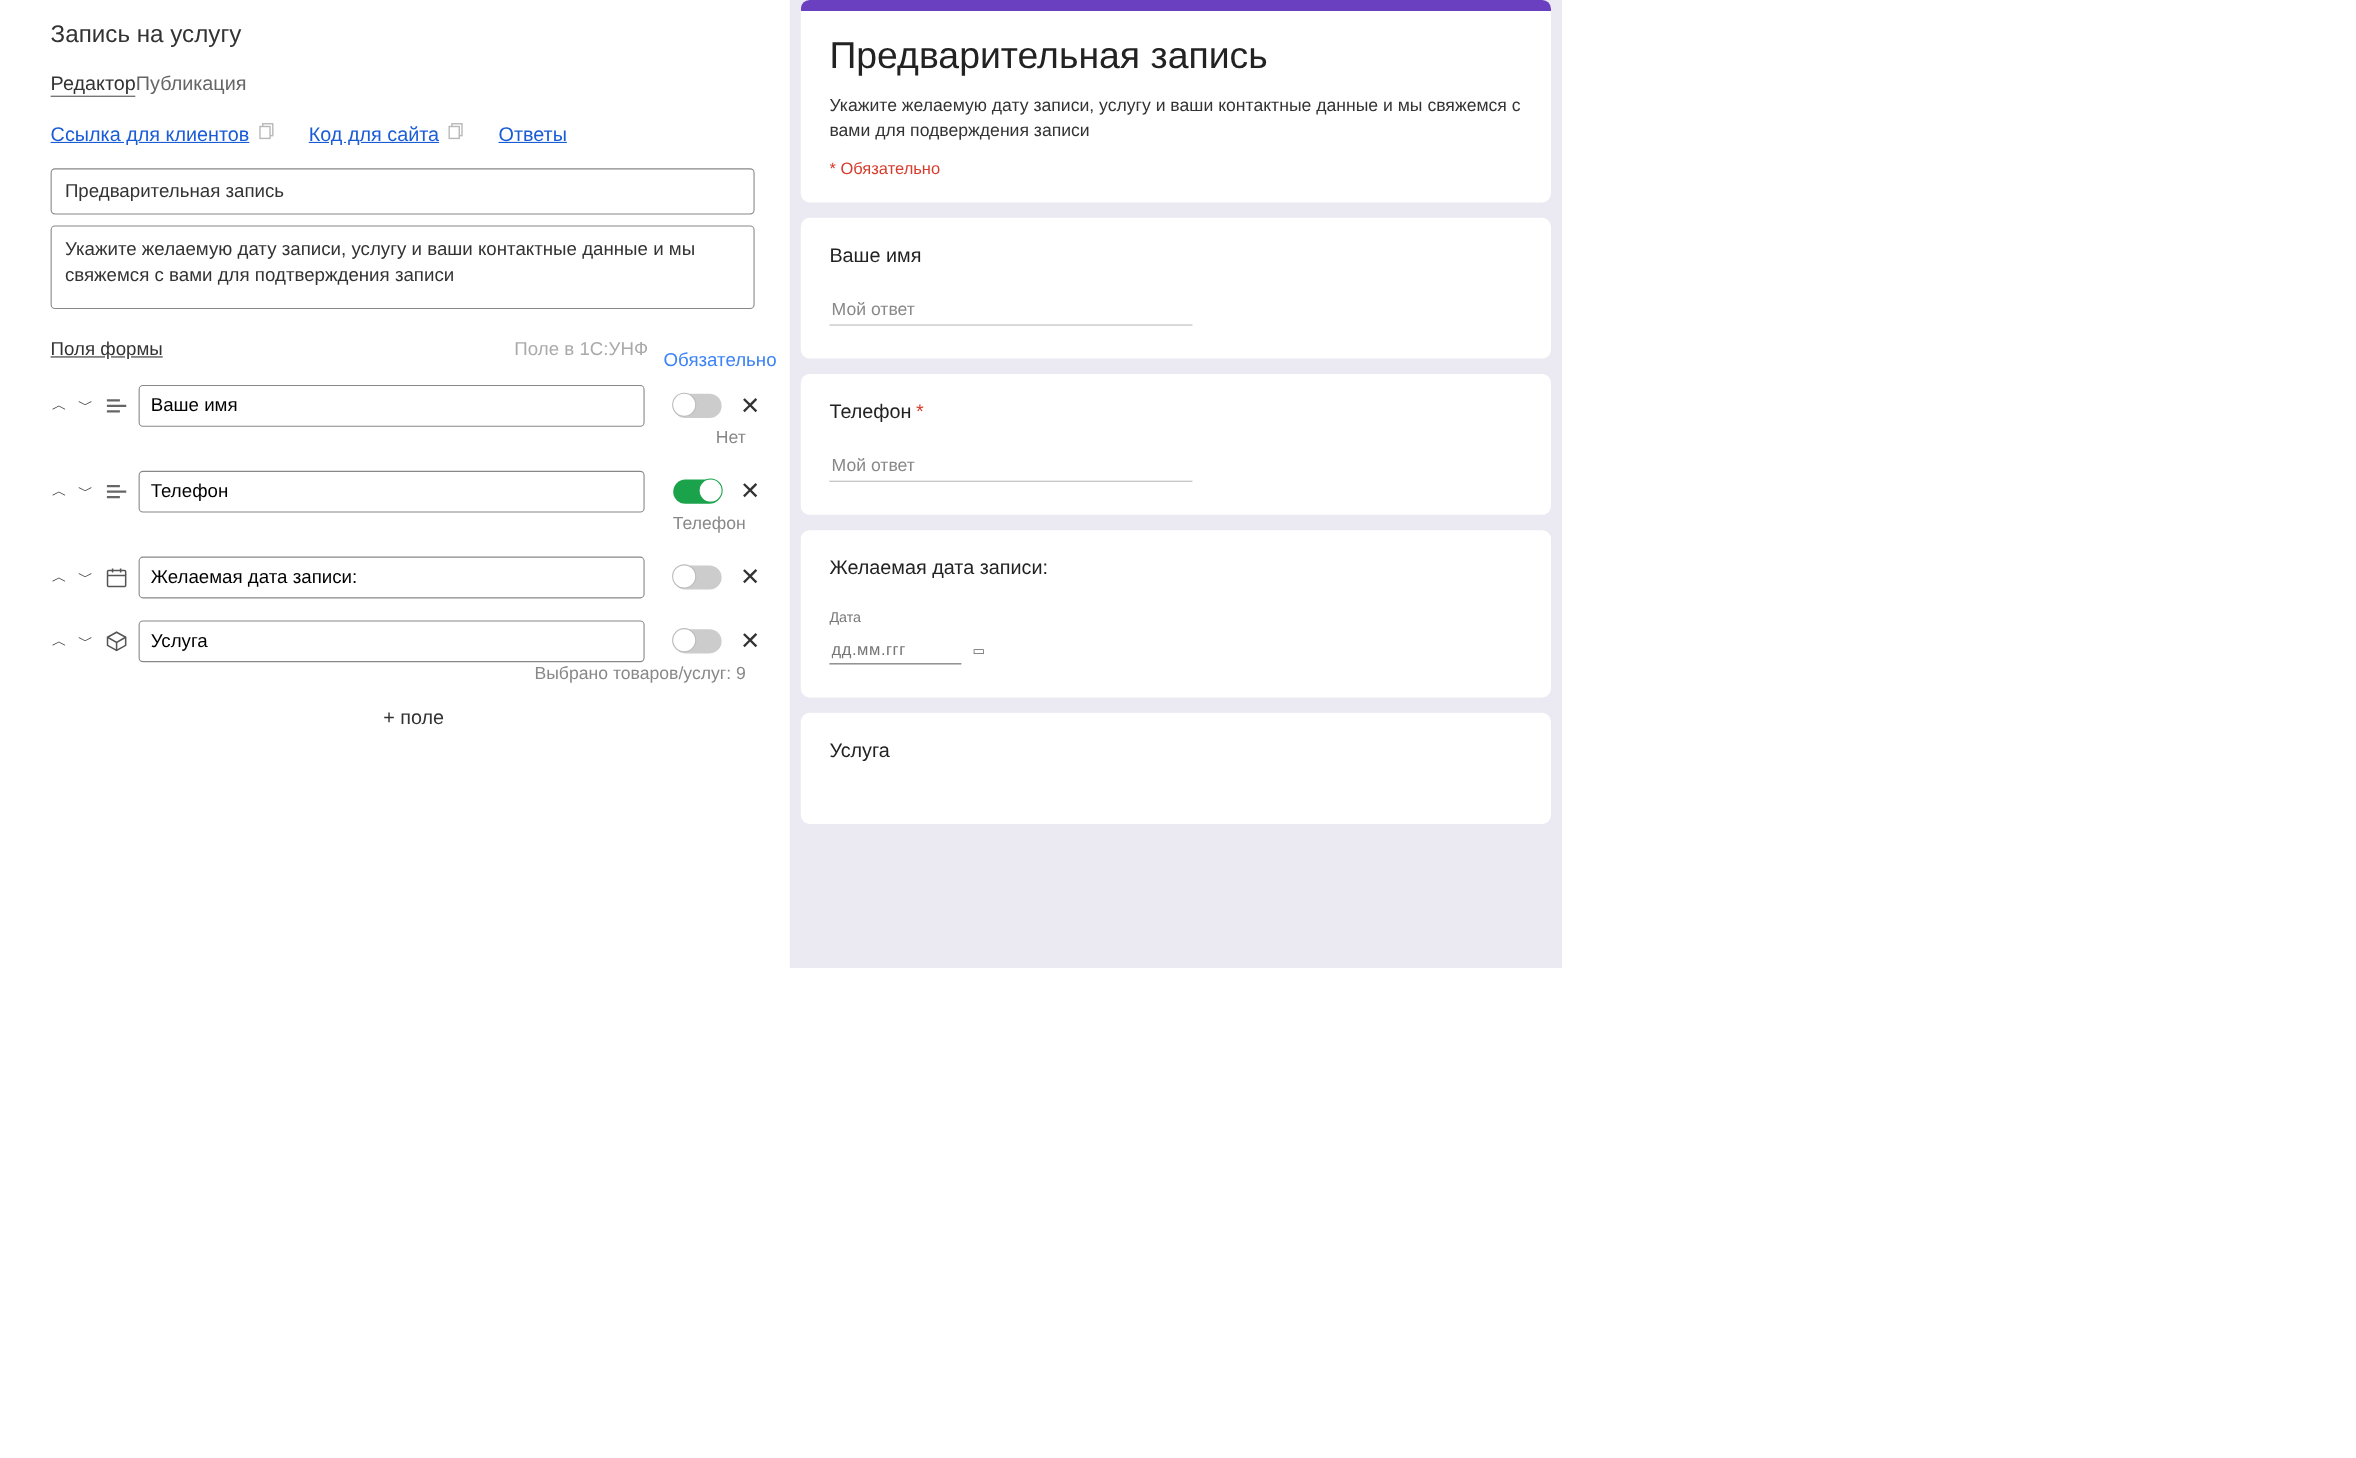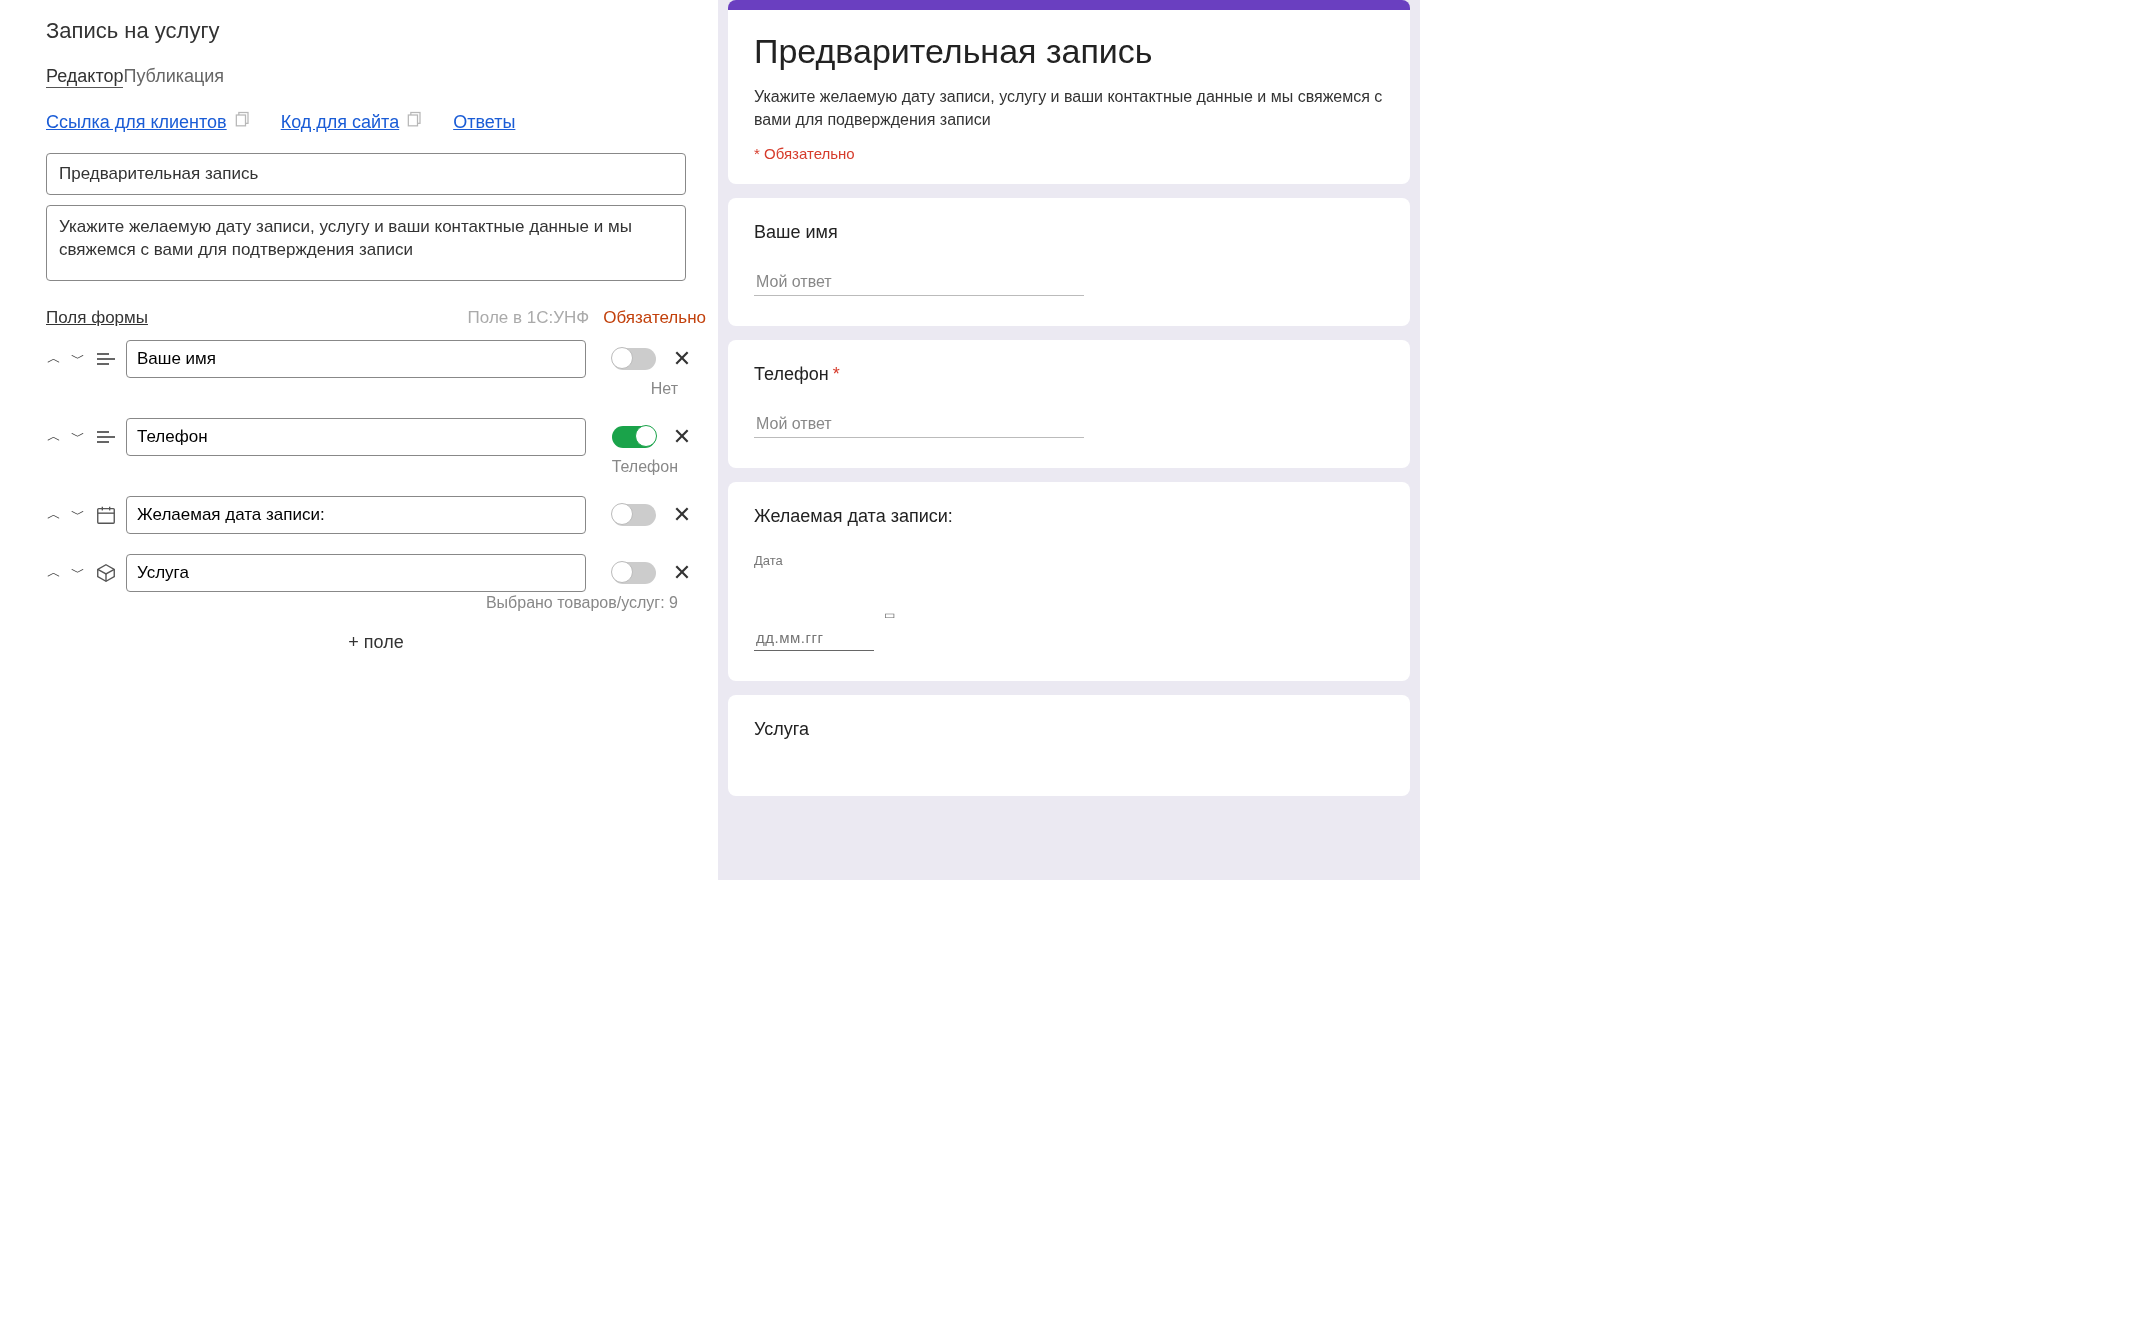--- a/index.html
+++ b/index.html
@@ -70,21 +70,21 @@
   .fields-header {
     display: flex;
     width: 660px;
     margin-top: 12px;
     margin-bottom: 12px;
     font-size: 17px;
     color: #333;
   }
   .fields-header .col1 { flex: 1; text-decoration: underline; }
   .fields-header .col2 { color: #aaa; margin-right: 14px; }
-  .fields-header .col3 { color: #c2410c; }
+  .fields-header .col3 { color: #3b82f6; margin-top: 10px; }
 
   .field-row {
     display: flex;
     align-items: center;
     width: 660px;
     gap: 8px;
     margin-bottom: 2px;
   }
   .field-block { margin-bottom: 20px; }
   .arrow-up, .arrow-down {
@@ -193,21 +193,20 @@
   }
   .rp-date {
     border: none;
     border-bottom: 1px solid #666;
     width: 120px;
     font-size: 15px;
     padding: 4px 2px;
     color: #555;
     outline: none;
     letter-spacing: 0.5px;
-    margin-top: 47px;
   }
   .rp-select {
     border: 1px solid #ccc;
     border-radius: 4px;
     width: 400px;
     padding: 14px 16px;
     font-size: 16px;
     color: #666;
     display: flex;
     justify-content: space-between;

